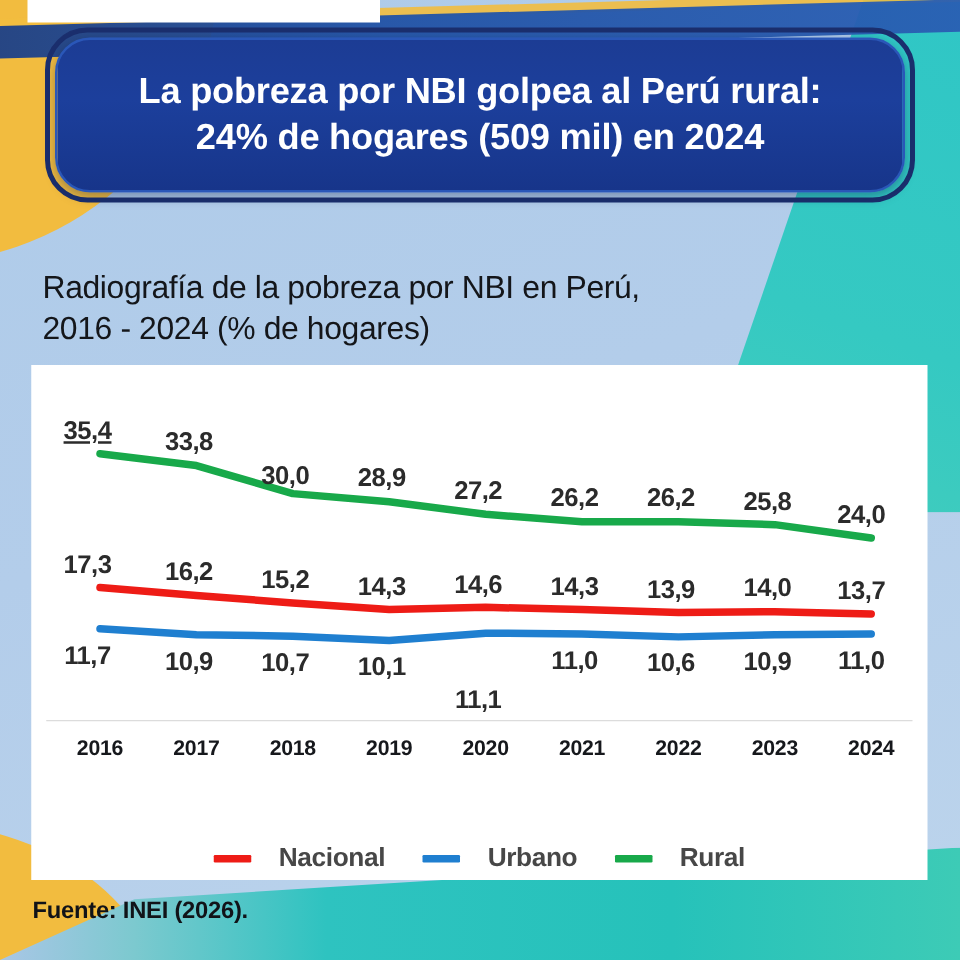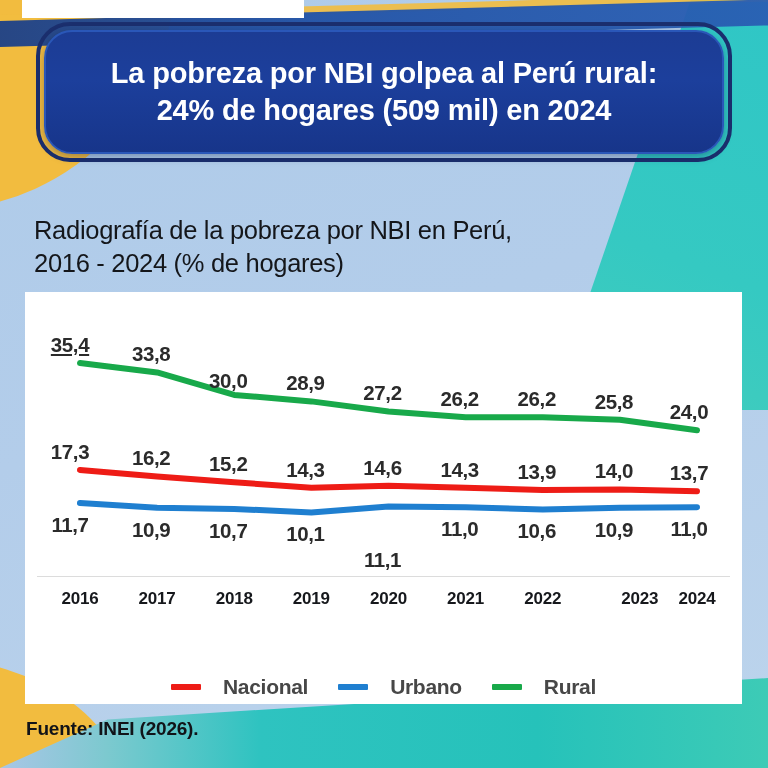--- a/index.html
+++ b/index.html
@@ -139,21 +139,21 @@
     <div class="axis-line"></div>
 
     <div class="years" id="years-row">
         <div class="year" style="left: 55px;">2016</div>
         <div class="year" style="left: 132.125px;">2017</div>
         <div class="year" style="left: 209.25px;">2018</div>
         <div class="year" style="left: 286.375px;">2019</div>
         <div class="year" style="left: 363.5px;">2020</div>
         <div class="year" style="left: 440.625px;">2021</div>
         <div class="year" style="left: 517.75px; text-align: center;">2022</div>
-        <div class="year" style="left: 594.875px; margin-left: 20px;">2023</div>
+        <div class="year" style="left: 594.875px;">2023</div>
         <div class="year" style="left: 672px;">2024</div>
       </div>
 
     <div id="value-labels">
         <div class="vlabel" style="left: 45px; top: 147.92px; transform: translateX(-50%);">17,3</div>
         <div class="vlabel" style="left: 126.125px; top: 154.418px; transform: translateX(-50%);">16,2</div>
         <div class="vlabel" style="left: 203.25px; top: 160.325px; transform: translateX(-50%);">15,2</div>
         <div class="vlabel" style="left: 280.375px; top: 165.641px; transform: translateX(-50%);">14,3</div>
         <div class="vlabel" style="left: 357.5px; top: 163.869px; transform: translateX(-50%);">14,6</div>
         <div class="vlabel" style="left: 434.625px; top: 165.641px; transform: translateX(-50%);">14,3</div>

